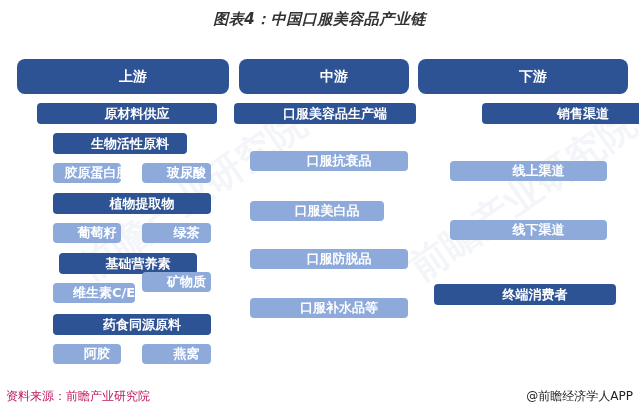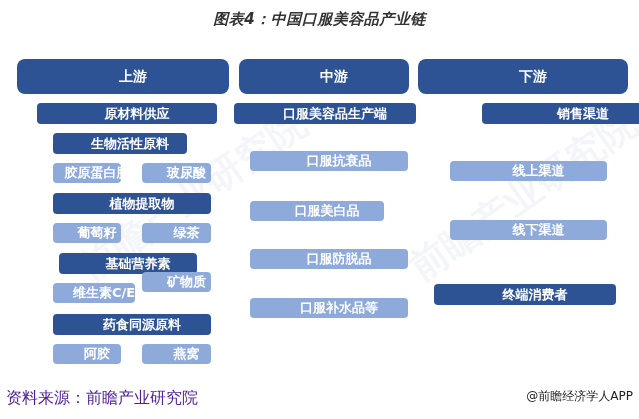--- a/index.html
+++ b/index.html
@@ -12,21 +12,21 @@
     font-size:15px; font-weight:bold; color:#333333; letter-spacing:0.5px;font-style:italic;
   }
   .box {
     position:absolute; display:flex; align-items:center; justify-content:center;
     color:#ffffff; font-weight:bold; box-sizing:border-box; white-space:nowrap;padding-left:20px;
   }
   .head { background:#2e5395; border-radius:8px; font-size:14px; height:35px; top:59px; }
   .dark { background:#2e5395; border-radius:4px; font-size:13px; height:21px; }
   .light { background:#8eaadb; border-radius:4px; font-size:13px; height:20px; }
   .footer-left {
-    position:absolute; left:6px; top:388px; font-size:16px; color:#4c1d95;
+    position:absolute; left:6px; top:388px; font-size:12px; color:#be185d;
   }
   .footer-right {
     position:absolute; right:6px; top:388px; font-size:12px; color:#222;
   }
   .watermark {
     position:absolute; color:rgba(46,83,149,0.06); font-size:38px; font-weight:bold;
     transform:rotate(-35deg); pointer-events:none; white-space:nowrap;
   }
 </style>
 </head>

